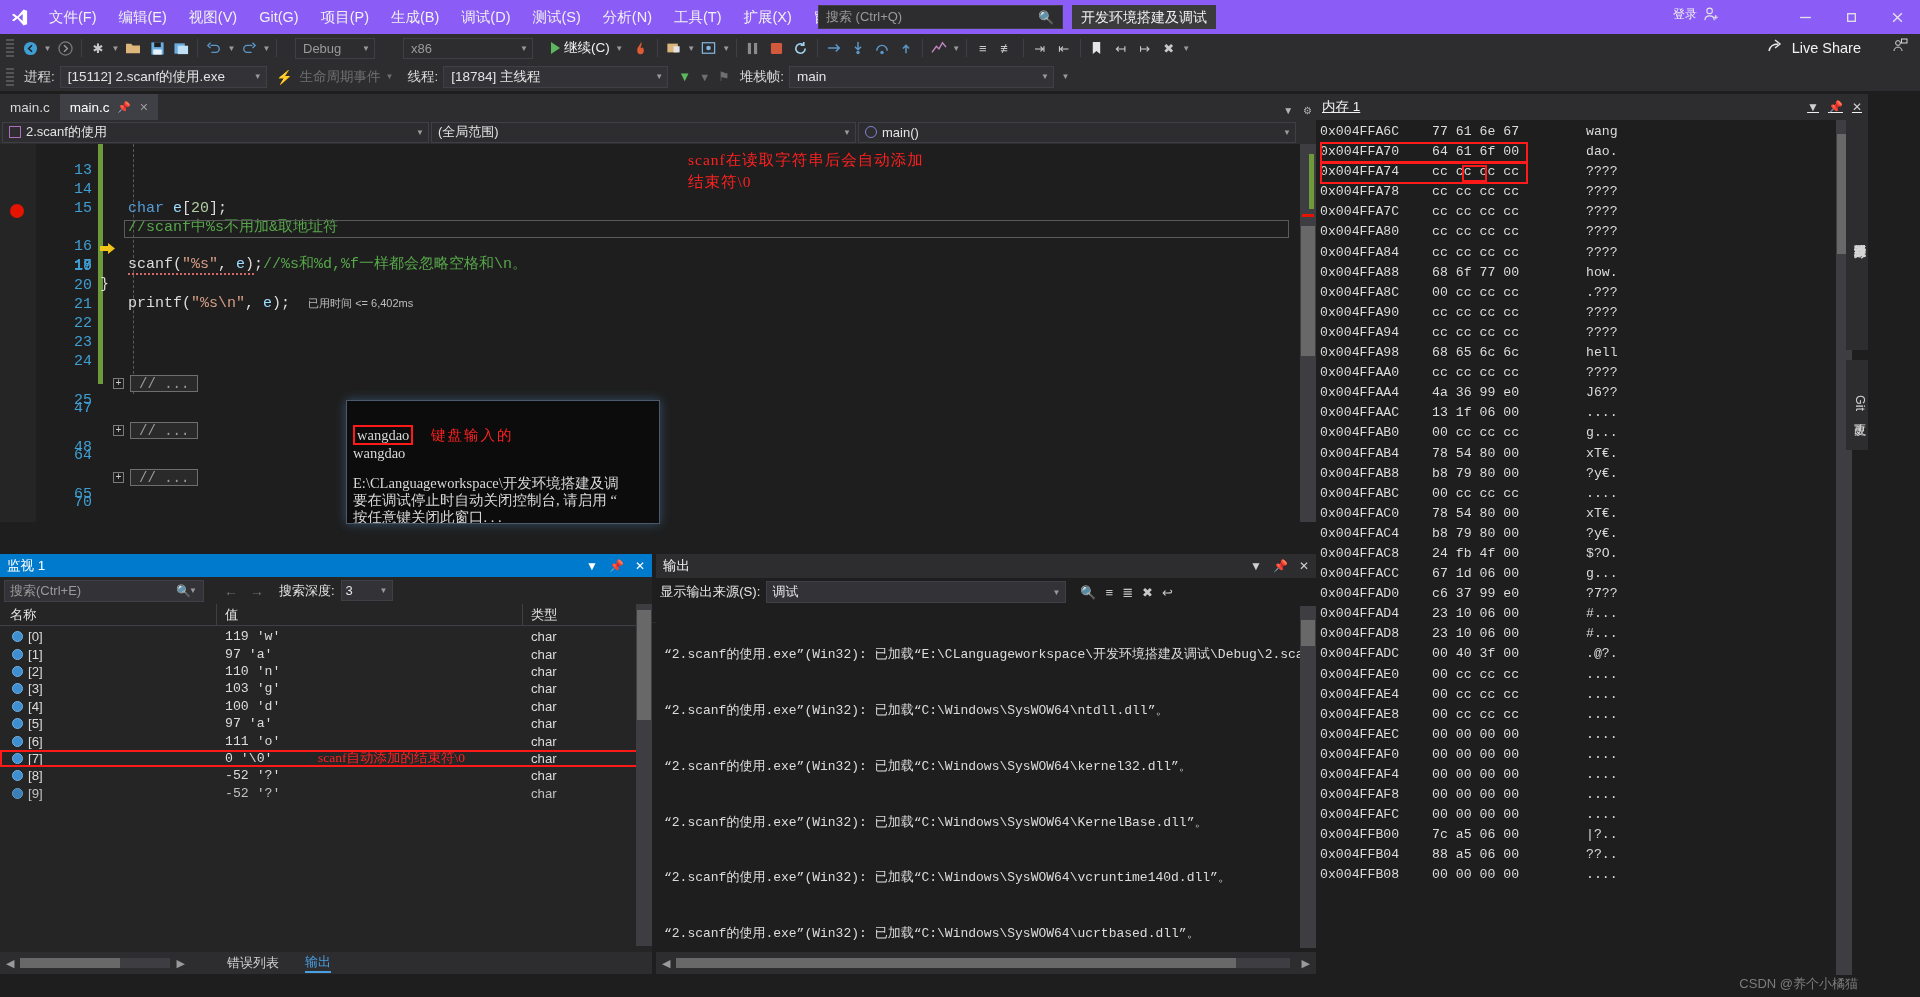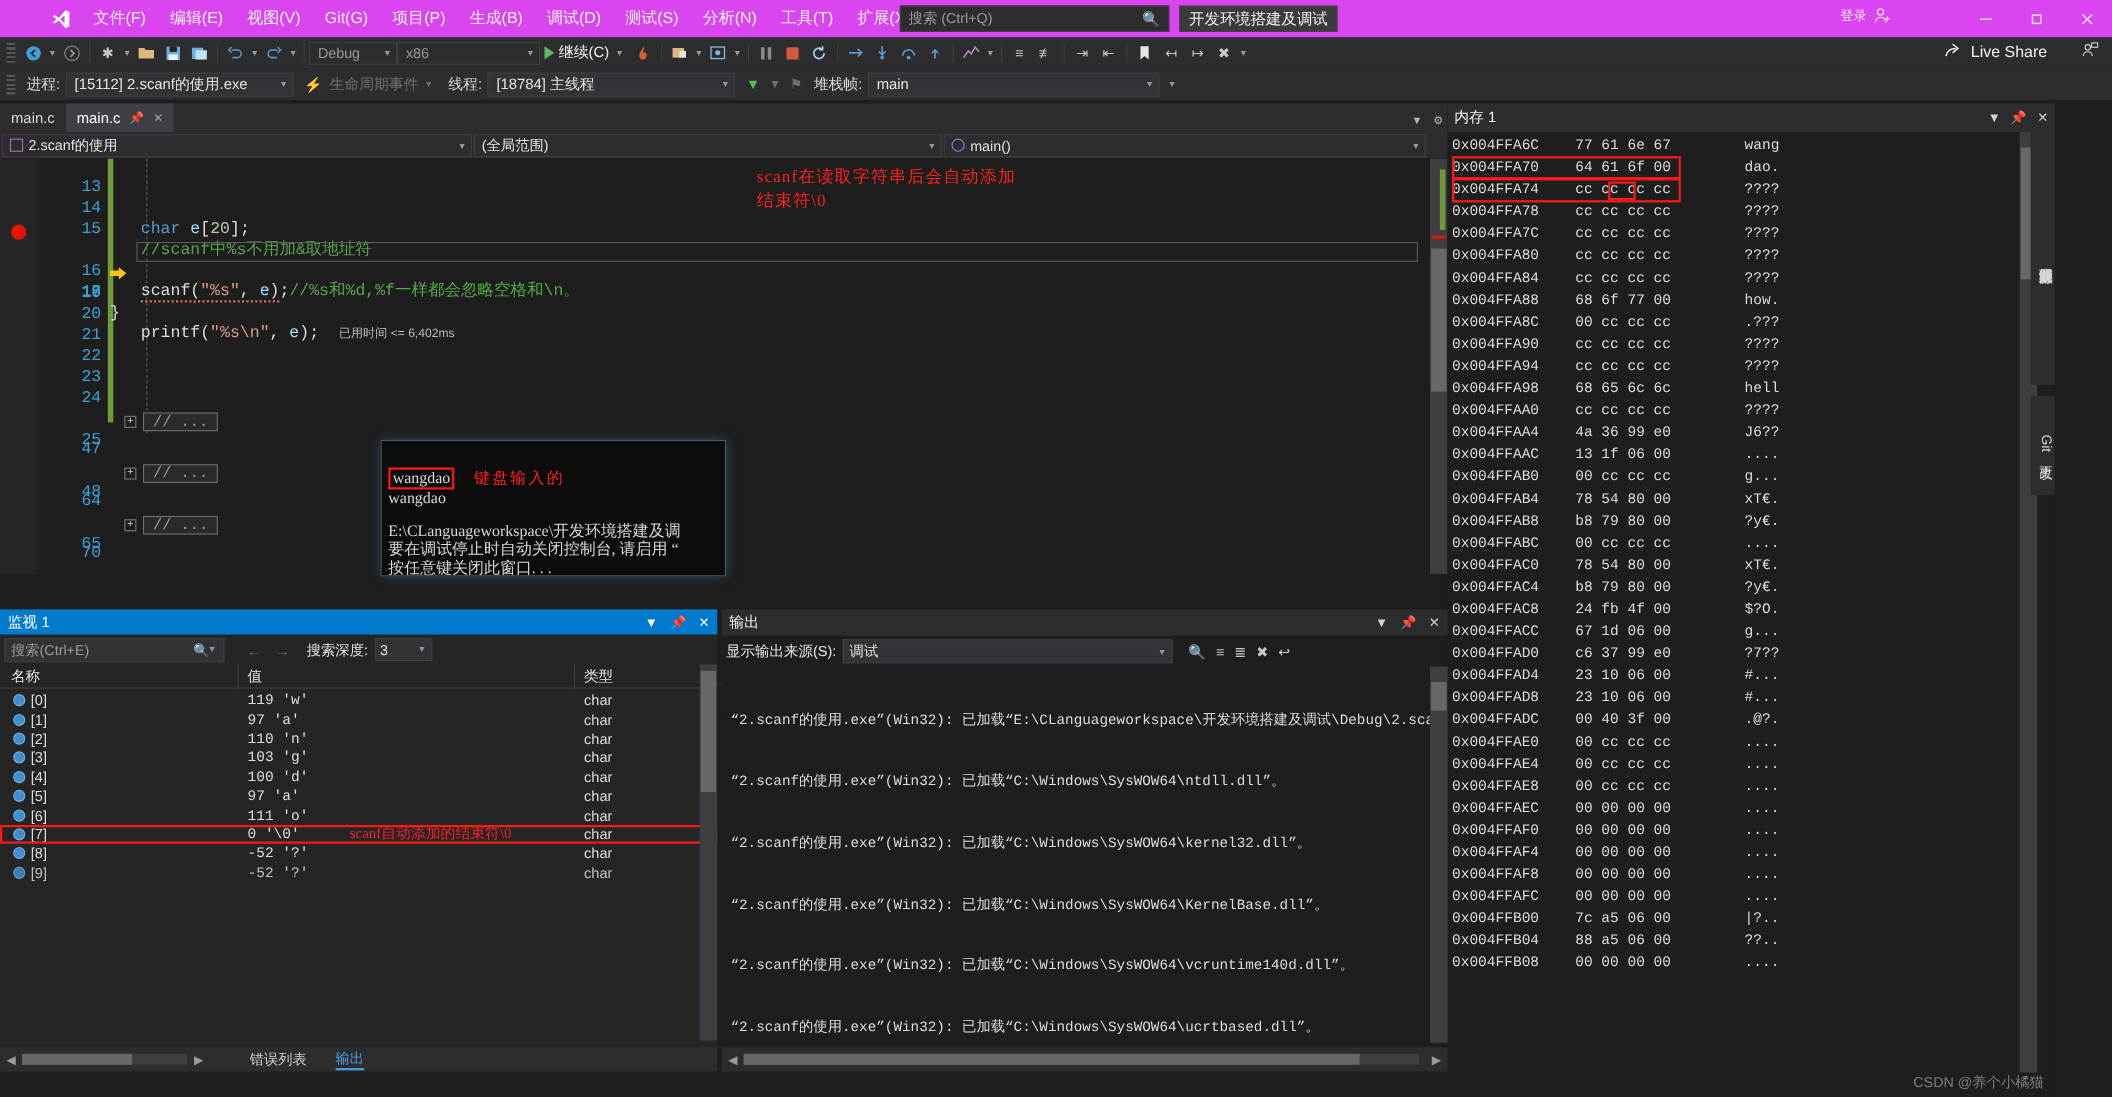--- a/index.html
+++ b/index.html
@@ -8,21 +8,21 @@
     background: #1e1e1e;
     font-family: "Liberation Sans", sans-serif;
     overflow: hidden;
     color: #f1f1f1;
   }
   body { position: relative; }
 
   
   .titlebar {
     position:absolute; left:0; top:0; width:1920px; height:34px;
-    background:#d946ef; display:flex; align-items:center;padding-left:36px;
+    background:#8b5cf6; display:flex; align-items:center;
   }
   .vs-logo { width:38px; height:34px; display:flex; align-items:center; justify-content:center; }
   .vs-logo svg { width:19px; height:19px; }
   .menu { display:flex; align-items:center; height:34px; }
   .menu-item {
     padding:0 11px; height:34px; line-height:34px; font-size:14.5px; color:#f1f1f1;
     white-space:nowrap; cursor:default;
   }
   .search-box {
     position:absolute; left:818px; top:5px; width:245px; height:24px;
@@ -52,21 +52,21 @@
   .tb-grip { width:8px; height:18px; background:
      repeating-linear-gradient(to bottom,#555 0 2px,transparent 2px 4px); margin-right:4px;}
   .tb-btn {
     width:24px; height:22px; display:flex; align-items:center; justify-content:center;
     font-size:13px; color:#c8c8c8; position:relative;
   }
   .tb-sep { width:1px; height:18px; background:#3f3f46; margin:0 4px; }
   .tb-caret { font-size:8px; color:#9a9a9a; width:11px; text-align:center; }
   .tb-combo {
     height:21px; border:1px solid #3f3f46; background:#2d2d30; font-size:13px;
-    color:#9a9a9a; display:flex; align-items:center; padding:0 4px 0 7px; margin:0 0;
+    color:#9a9a9a; display:flex; align-items:center; padding:0 4px 0 7px; margin:0 14px;
   }
   .tb-combo .cval { flex:1; }
   .tb-combo .carr { font-size:8px; color:#9a9a9a; margin-left:6px; }
   .continue { display:flex; align-items:center; gap:4px; font-size:13.5px; color:#f1f1f1; padding:0 4px; }
   .tri-green { width:0;height:0;border-left:9px solid #5cb85c;border-top:6px solid transparent;border-bottom:6px solid transparent;}
 
   
   .debugbar {
     position:absolute; left:0; top:62px; width:1920px; height:29px;
     background:#2d2d30; display:flex; align-items:center; padding-left:6px; font-size:13.5px;
@@ -155,21 +155,21 @@
   .navarrow { color:#4a9fe0; font-size:16px; margin-left:14px; }
   .st-right { margin-left:auto; display:flex; gap:26px; padding-right:10px; }
 
   
   .ed-scroll { position:absolute; right:0; top:50px; width:16px; height:478px; background:#3e3e42;}
   .ed-thumb { position:absolute; right:1px; top:60px; width:14px; height:230px; background:#686868;}
   .ed-marker-red{position:absolute;right:2px;width:12px;height:3px;background:#e51400;}
   .ed-marker-green{position:absolute;right:2px;width:5px;height:55px;background:#6f9a3a;}
 
   
-  .mempanel { position:absolute; left:1316px; top:94px; width:552px; height:903px; background:#1e1e1e; }
+  .mempanel { position:absolute; left:1316px; top:94px; width:552px; height:903px; background:#1e1e1e;text-decoration:underline; }
   .panel-head {
     height:26px; background:#2d2d30; display:flex; align-items:center; padding:0 6px;
     font-size:13.5px; color:#f1f1f1;
   }
   .panel-head .tools { margin-left:auto; display:flex; gap:9px; align-items:center; color:#d0d0d0; font-size:12px;}
   .memgrid {
     position:absolute; left:0; top:26px; width:536px; bottom:22px; overflow:hidden;
     font-family:"Liberation Mono", monospace; font-size:13.2px; color:#dcdcdc;
     padding:2px 0 0 4px;
   }

